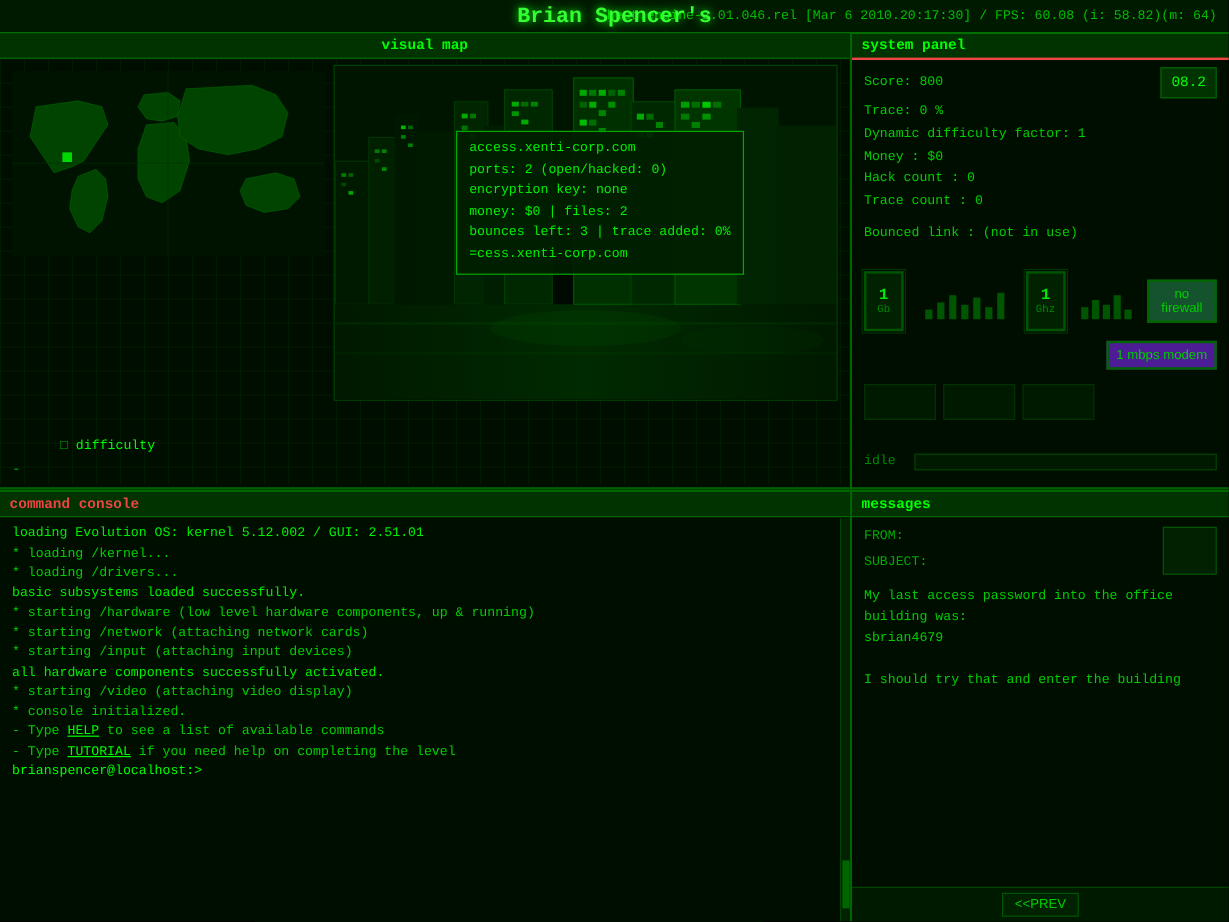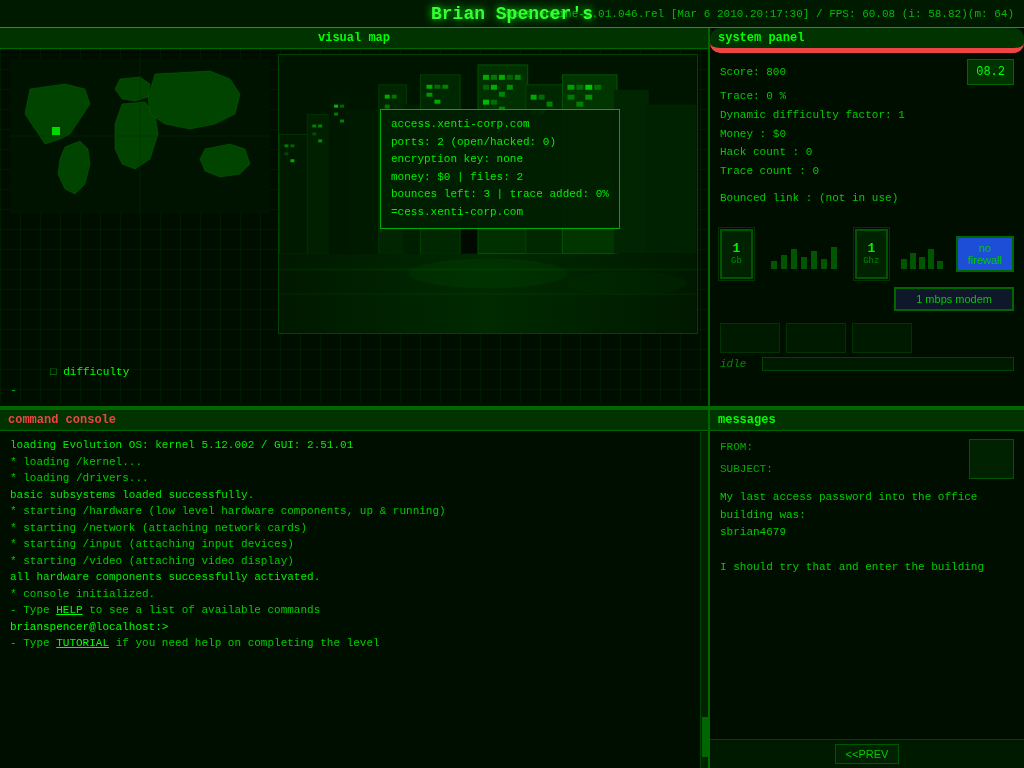--- a/index.html
+++ b/index.html
@@ -187,26 +187,25 @@
       background: #000e00;
     }
 
     
     #system-panel {
       height: 380px;
       border-bottom: 2px solid #006600;
     }
     #system-panel-header {
       background: #003300;
-      border-bottom: 5px solid #ef4444;
+      border-bottom: 2px solid #ef4444;
       padding: 3px 8px;
       color: #00ff00;
       font-size: 12px;
       font-weight: bold;
-      border-radius: 10px;
     }
     #system-panel-content {
       padding: 6px 10px;
       font-size: 11px;
       color: #00cc00;
       line-height: 1.7;
     }
     #score-row {
       display: flex;
       justify-content: space-between;
@@ -253,39 +252,39 @@
     .hw-chip-label {
       font-size: 9px;
       color: #008800;
     }
     .hw-chip-value {
       font-size: 13px;
       color: #00ee00;
       font-weight: bold;
     }
     #firewall-btn {
-      background: #1d4ed8;
+      background: #14532d;
       border: 2px solid #006600;
       color: #00cc00;
       font-size: 11px;
       padding: 4px 10px;
       cursor: pointer;
       margin-left: auto;
     }
     #modem-section {
       padding: 8px 10px;
       display: flex;
       justify-content: flex-end;
     }
     #modem-btn {
-      background: #0f172a;
+      background: #4c1d95;
       border: 2px solid #006600;
       color: #00cc00;
       font-size: 11px;
-      padding: 4px 20px;
+      padding: 4px 6px;
       cursor: pointer;
     }
     #chip-bars {
       display: flex;
       gap: 4px;
       align-items: flex-end;
       height: 30px;
       margin: 0 10px;
     }
     .chip-bar {
@@ -293,25 +292,24 @@
       background: #005500;
     }
     #chip-bars-2 {
       display: flex;
       gap: 3px;
       align-items: flex-end;
       height: 30px;
       margin: 0 5px;
     }
     #idle-bar {
-      margin: 0 10px 5px 10px;
+      margin: 24px 10px 5px 10px;
       display: flex;
       align-items: center;
       gap: 12px;
-      font-style: italic;
     }
     #idle-label {
       color: #008800;
       font-size: 11px;
       width: 30px;
     }
     #idle-progress {
       flex: 1;
       height: 14px;
       background: #001a00;
@@ -536,26 +534,26 @@
         <span>command console</span>
       </div>
       <div id="console-content">
       <div style="color: rgb(0, 238, 0);">loading Evolution OS: kernel 5.12.002 / GUI: 2.51.01</div>
           <div> * loading /kernel...</div>
           <div> * loading /drivers...</div>
           <div style="color: rgb(0, 238, 0);">basic subsystems loaded successfully.</div>
           <div> * starting /hardware (low level hardware components, up &amp; running)</div>
           <div> * starting /network (attaching network cards)</div>
           <div> * starting /input (attaching input devices)</div>
+          <div style="color: rgb(0, 238, 0);">all hardware components successfully activated.</div>
           <div> * starting /video (attaching video display)</div>
-          <div style="color: rgb(0, 238, 0);">all hardware components successfully activated.</div>
           <div> * console initialized.</div>
           <div>   - Type <span style="color:#00ff00;text-decoration:underline">HELP</span> to see a list of available commands</div>
+          <div>   - Type <span style="color:#00ff00;text-decoration:underline">TUTORIAL</span> if you need help on completing the level</div>
           <div><span style="color:#00ff00">brianspencer@localhost:&gt;</span></div>
-          <div>   - Type <span style="color:#00ff00;text-decoration:underline">TUTORIAL</span> if you need help on completing the level</div>
         </div>
       <div id="console-scrollbar">
         <div id="scrollbar-thumb"></div>
       </div>
     </div>
 
   </div>
 
   <div id="right-panel">
 

